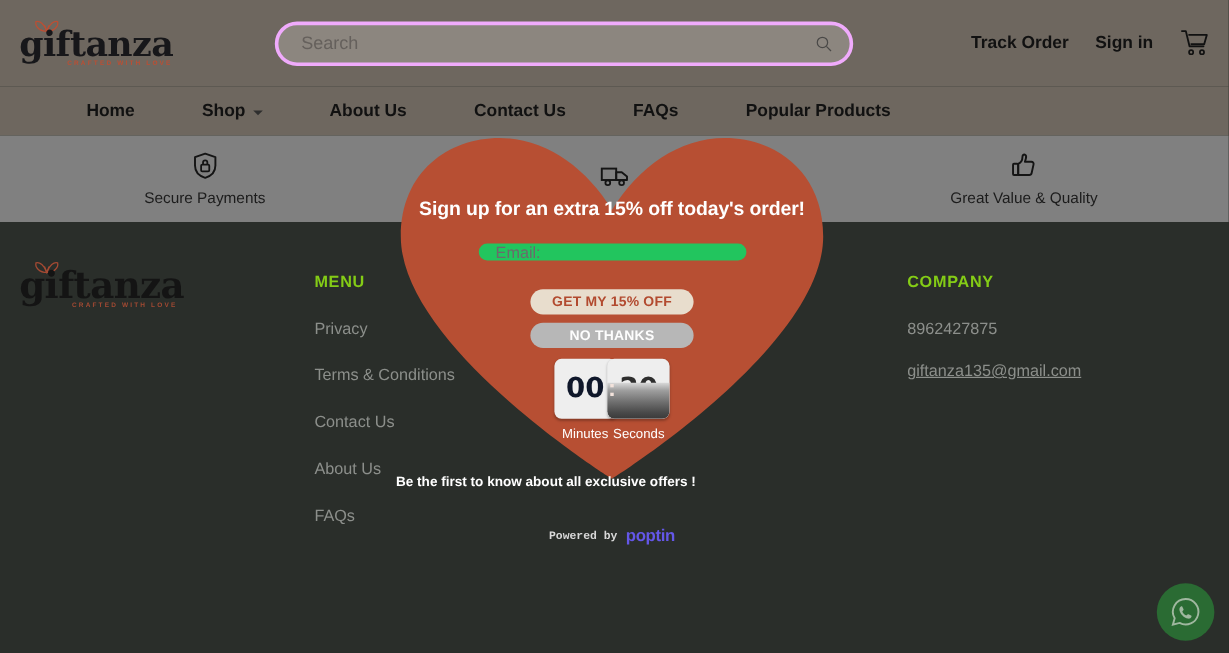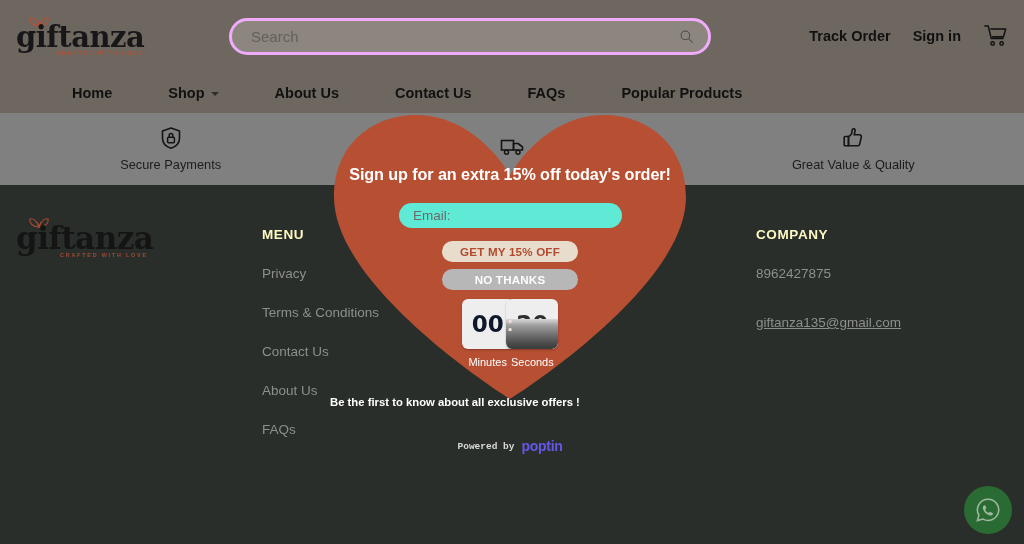--- a/index.html
+++ b/index.html
@@ -181,21 +181,21 @@
 
   .fcol { position: absolute; }
   .fcol-menu { left: 262px; top: 42px; }
   .fcol-delivery { left: 512px; top: 42px; }
   .fcol-company { left: 756px; top: 42px; }
 
   .fcol-title {
     font-size: 13.5px;
     font-weight: 700;
     letter-spacing: .6px;
-    color: #fef9c3;
+    color: #84cc16;
     margin-bottom: 24px;
   }
   .fcol-link {
     font-size: 13.5px;
     color: #8c8f8b;
     margin-bottom: 24px;
     cursor: pointer;
     white-space: nowrap;
   }
   .fcol-link.plain { cursor: default; }
@@ -248,22 +248,22 @@
     font-size: 16.2px;
     font-weight: 700;
     color: #fff;
     letter-spacing: -0.1px;
   }
   .email-field {
     position: absolute;
     top: 90px;
     left: 69px;
     width: 223px;
-    height: 25px;
-    background: #5eead4;
+    height: 14px;
+    background: #22c55e;
     border: none;
     border-radius: 13px;
     outline: none;
     padding: 0 14px;
     font-family: "Liberation Sans", sans-serif;
     font-size: 13.5px;
     color: #3a3a3a;
   }
   .email-field::placeholder { color: #6b6b6b; }
 
@@ -511,21 +511,21 @@
 
     <div class="fcol fcol-delivery">
       <div class="fcol-title"></div>
       <div class="fcol-link"></div>
       <div class="fcol-link"></div>
       <div class="fcol-link">Delivery</div>
     </div>
 
     <div class="fcol fcol-company">
       <div class="fcol-title">COMPANY</div>
-      <div class="fcol-link plain" style="margin-bottom:34px">8962427875</div>
+      <div class="fcol-link plain" style="margin-bottom:20px">8962427875</div>
       <div class="fcol-link underline">giftanza135@gmail.com</div>
     </div>
 
     <div class="whatsapp-btn">
       <svg viewBox="0 0 28 28" width="28" height="28">
         <path d="M14 3.2 A10.6 10.6 0 0 0 4.9 19.2 L3.4 24.6 l5.6-1.5 A10.6 10.6 0 1 0 14 3.2 Z" fill="none" stroke="#9fb79f" stroke-width="1.6"></path>
         <path d="M10.3 9.3 c.3-.1 .8-.1 1 .3 l1 2.2 c.1 .3 0 .6-.2 .8 l-.7 .7 c-.1 .2-.1 .4 0 .6 .7 1.3 1.6 2.2 2.9 2.9 .2 .1 .4 .1 .6 0 l.7-.7 c.2-.2 .5-.3 .8-.2 l2.2 1 c.4 .2 .4 .7 .3 1 -.4 1.2-1.7 1.9-3 1.6 -3.4-.8-6.2-3.6-7-7 -.3-1.3 .4-2.6 1.4-3.2 Z" fill="#9fb79f"></path>
       </svg>
     </div>
   </div>

